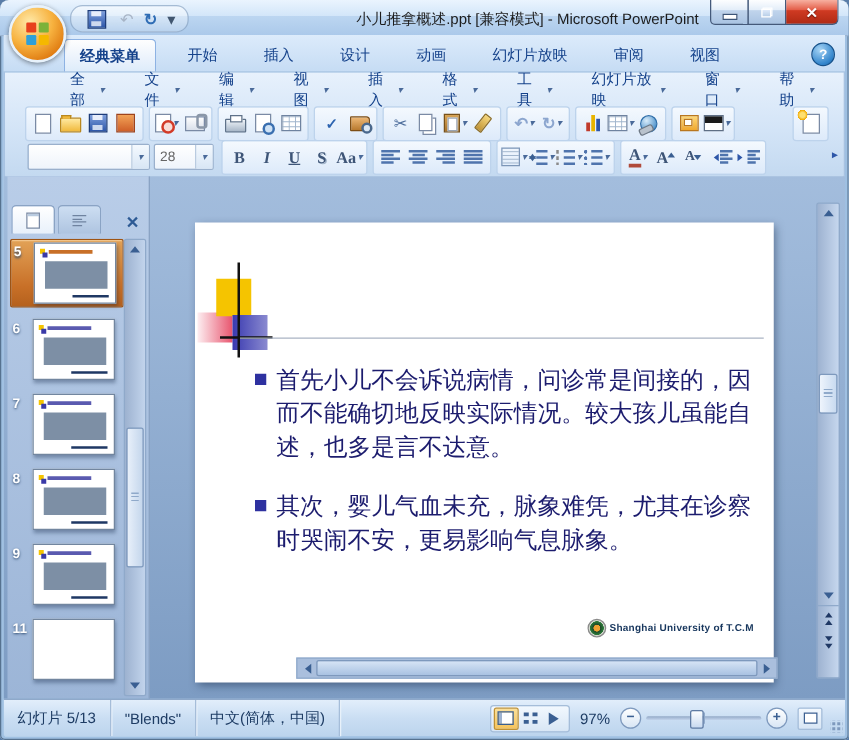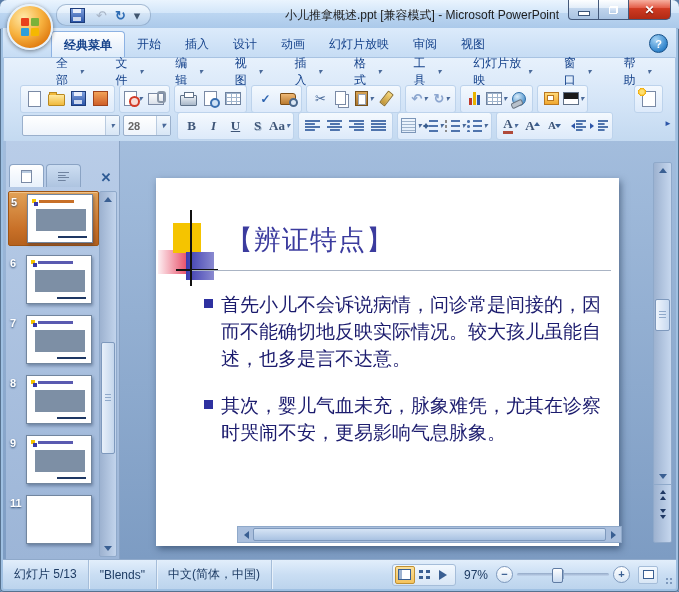--- a/index.html
+++ b/index.html
@@ -32,21 +32,21 @@
   .wc:first-child{border-radius:0 0 0 4px;}
   .wc-close{width:41px;border-radius:0 0 5px 0;color:#fff;font-size:12px;font-weight:bold;text-shadow:0 1px 1px #5e0e05;
     background:linear-gradient(#f7b0a0,#e4604b 40%,#cf3a22 45%,#b02a14);}
   .g-min{width:10px;height:3px;background:#fff;border:1px solid #3c5578;margin-top:7px;}
   .g-rest{position:relative;width:9px;height:8px;}
   .g-rest:before{content:"";position:absolute;right:0;top:0;width:6px;height:5px;border:1px solid #fff;}
   .g-rest:after{content:"";position:absolute;left:0;bottom:0;width:6px;height:5px;border:1px solid #fff;background:linear-gradient(#dfeafa,#b9cfe8);}
 
   
   .tabrow{position:absolute;top:28px;left:3px;right:3px;height:29px;background:linear-gradient(#dcebfb,#c6dcf4);}
-  .rtabs{position:absolute;left:48px;top:3px;display:flex;}
+  .rtabs{position:absolute;left:48px;top:3px;display:flex;gap:13px;}
   .rtab{padding:5px 12px 4px;font-size:12px;color:#15428b;border-radius:4px 4px 0 0;cursor:default;}
   .rtab.active{background:linear-gradient(#fefefe,#eaf2fc 60%,#dcebfa);border:1px solid #8db2e3;border-bottom:none;font-weight:bold;}
   .helpbtn{position:absolute;right:8px;top:6px;width:17px;height:17px;border-radius:50%;
     background:radial-gradient(circle at 35% 28%,#a6d4f5,#3285cc 70%,#1d5f9e);border:1px solid #16518a;
     color:#fff;font-weight:bold;font-size:11px;display:grid;place-items:center;}
 
   
   .ribbon{position:absolute;top:57px;left:3px;right:3px;height:84px;
     background:linear-gradient(#e7f1fc,#d3e4f7 55%,#c3d9f0);border:1px solid #a8c3e2;border-radius:0 0 3px 3px;}
   .menurow{height:27px;display:flex;align-items:center;padding-left:44px;}
@@ -419,21 +419,21 @@
       </div>
     </div>
 
     <div class="toolrow" style="padding-left:18px;">
       <div class="combo w-font">
         <span></span>
         <span class="cbtn">
             <i class="da">▾</i>
           </span>
       </div>
-      <div class="combo w-size" style="margin-right:6px;font-weight:bold;">
+      <div class="combo w-size" style="margin-right:6px;">
         <span>28</span>
         <span class="cbtn">
             <i class="da">▾</i>
           </span>
       </div>
       <div class="grp">
         <span class="tb">
             <span class="lb">B</span>
           </span>
         <span class="tb">
@@ -594,28 +594,31 @@
     </div>
 
     <div class="canvas">
       <div class="slide">
         <i class="deco-pink"></i>
         <i class="deco-yellow"></i>
         <i class="deco-blue"></i>
         <i class="deco-vline"></i>
         <i class="deco-hline"></i>
         <i class="srule"></i>
-        <div class="stitle">【辨证特点】</div>
         <div class="sbullet sb1">
           <i class="bsq"></i>
           <p>首先小儿不会诉说病情，问诊常是间接的，因而不能确切地反映实际情况。较大孩儿虽能自述，也多是言不达意。</p>
         </div>
         <div class="sbullet sb2">
           <i class="bsq"></i>
           <p>其次，婴儿气血未充，脉象难凭，尤其在诊察时哭闹不安，更易影响气息脉象。</p>
+        </div>
+        <div class="slogo">
+          <i class="logo-circle"></i>
+          <span class="txt">Shanghai University of T.C.M</span>
         </div>
       </div>
       <div class="hscroll">
         <span class="harrow" style="left:0">
             <i class="tri-left"></i>
           </span>
         <div class="hthumb"></div>
         <span class="harrow" style="right:0">
             <i class="tri-right"></i>
           </span>

